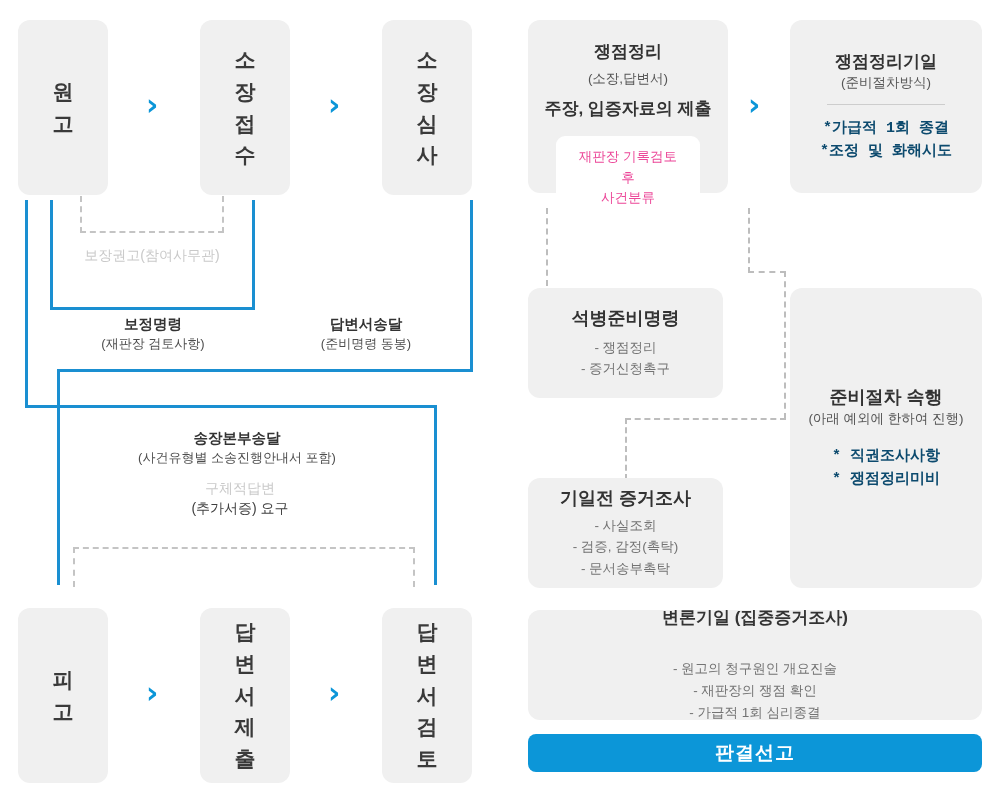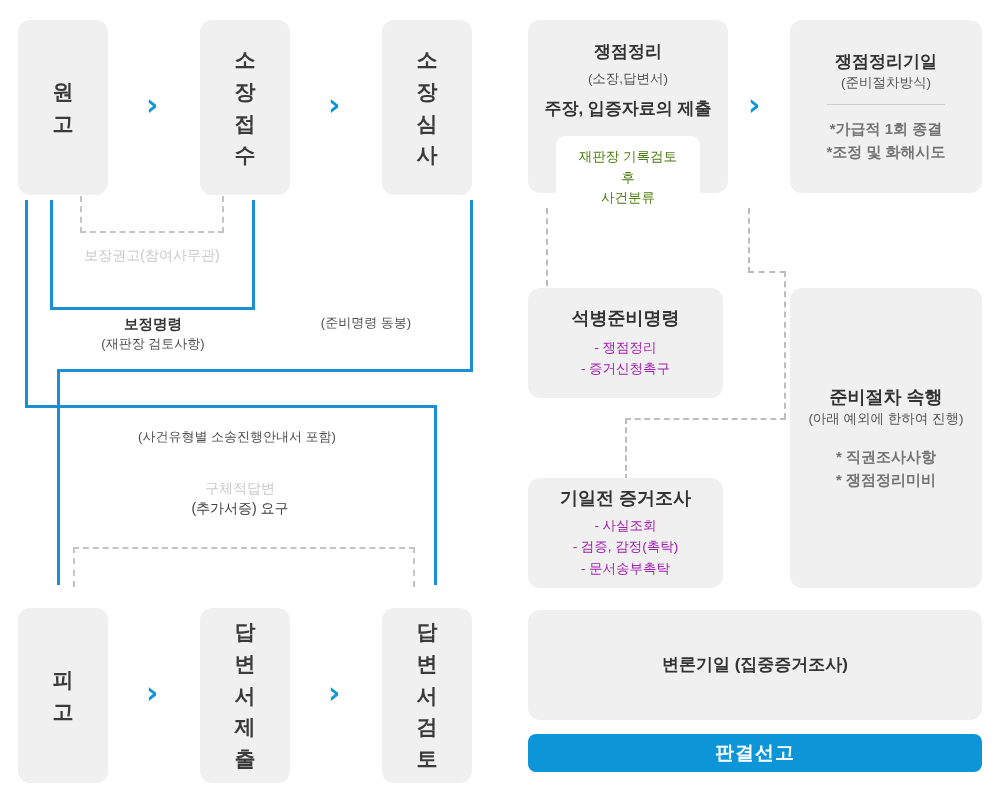--- a/index.html
+++ b/index.html
@@ -44,26 +44,26 @@
     color: #0c96d8;
     font-size: 30px;
     font-weight: 700;
     line-height: 1;
     font-family: "DejaVu Sans", sans-serif;
   }
 
   
   .title-b { font-size: 17px; font-weight: 700; color: #333; line-height: 1.38; }
   .title-sm { font-size: 13.5px; font-weight: 400; color: #555; line-height: 1.45; }
-  .sub-lines { font-size: 13.5px; color: #a21caf; line-height: 1.62; }
-  .bold-lines { font-size: 15px; font-weight: 700; color: #737373; line-height: 1.55; }
+  .sub-lines { font-size: 13.5px; color: #737373; line-height: 1.62; }
+  .bold-lines { font-size: 15px; font-weight: 700; color: #0c4a6e; line-height: 1.55; font-family: Liberation Mono, monospace; }
   .inner-white {
     background: #ffffff;
     border-radius: 9px;
-    color: #4d7c0f;
+    color: #ec4899;
     font-size: 13.5px;
     line-height: 1.5;
     padding: 11px 16px;
     margin-top: 10px;
     width: calc(100% - 36px);
     text-align: center;
   }
   .hr-line {
     width: 118px; height: 1px; background: #cdcdcd;
     margin: 11px 0 12px 0;
@@ -185,24 +185,26 @@
   <div class="lbl lbl-muted" style="left:62px; top:245px; width:180px;">
     <div class="l1">보장권고(참여사무관)</div>
   </div>
 
   <div class="lbl" style="left:72px; top:314px; width:162px;">
     <div class="l1">보정명령</div>
     <div class="l2">(재판장 검토사항)</div>
   </div>
 
   <div class="lbl" style="left:285px; top:314px; width:162px;">
+    <div class="l1">답변서송달</div>
     <div class="l2">(준비명령 동봉)</div>
   </div>
 
   <div class="lbl" style="left:72px; top:428px; width:330px;">
+    <div class="l1">송장본부송달</div>
     <div class="l2">(사건유형별 소송진행안내서 포함)</div>
   </div>
 
   <div class="lbl lbl-muted" style="left:120px; top:478px; width:240px;">
     <div class="l1">구체적답변</div>
     <div class="l2">(추가서증) 요구</div>
   </div>
 
   <div class="card" style="left:528px; top:20px; width:200px; height:173px; padding:14px 10px 14px 10px; justify-content:flex-start;gap:6px;">
     <div class="title-b" style="margin-top:6px;">쟁점정리</div>
@@ -254,19 +256,24 @@
     <div class="title-b" style="font-size:18px;">기일전 증거조사</div>
     <div class="sub-lines" style="margin-top:4px;">
       <div>- 사실조회</div>
       <div>- 검증, 감정(촉탁)</div>
       <div>- 문서송부촉탁</div>
     </div>
   </div>
 
   <div class="card" style="left:528px; top:610px; width:454px; height:110px; padding:10px;gap:23px;">
     <div class="title-b">변론기일 (집중증거조사)</div>
+    <div class="sub-lines" style="margin-top:5px;">
+      <div>- 원고의 청구원인 개요진술</div>
+      <div>- 재판장의 쟁점 확인</div>
+      <div>- 가급적 1회 심리종결</div>
+    </div>
   </div>
 
   <div class="verdict" style="left:528px; top:734px; width:454px; height:38px;">
     <span>판결선고</span>
   </div>
 
 </div>
 
 </body></html>

